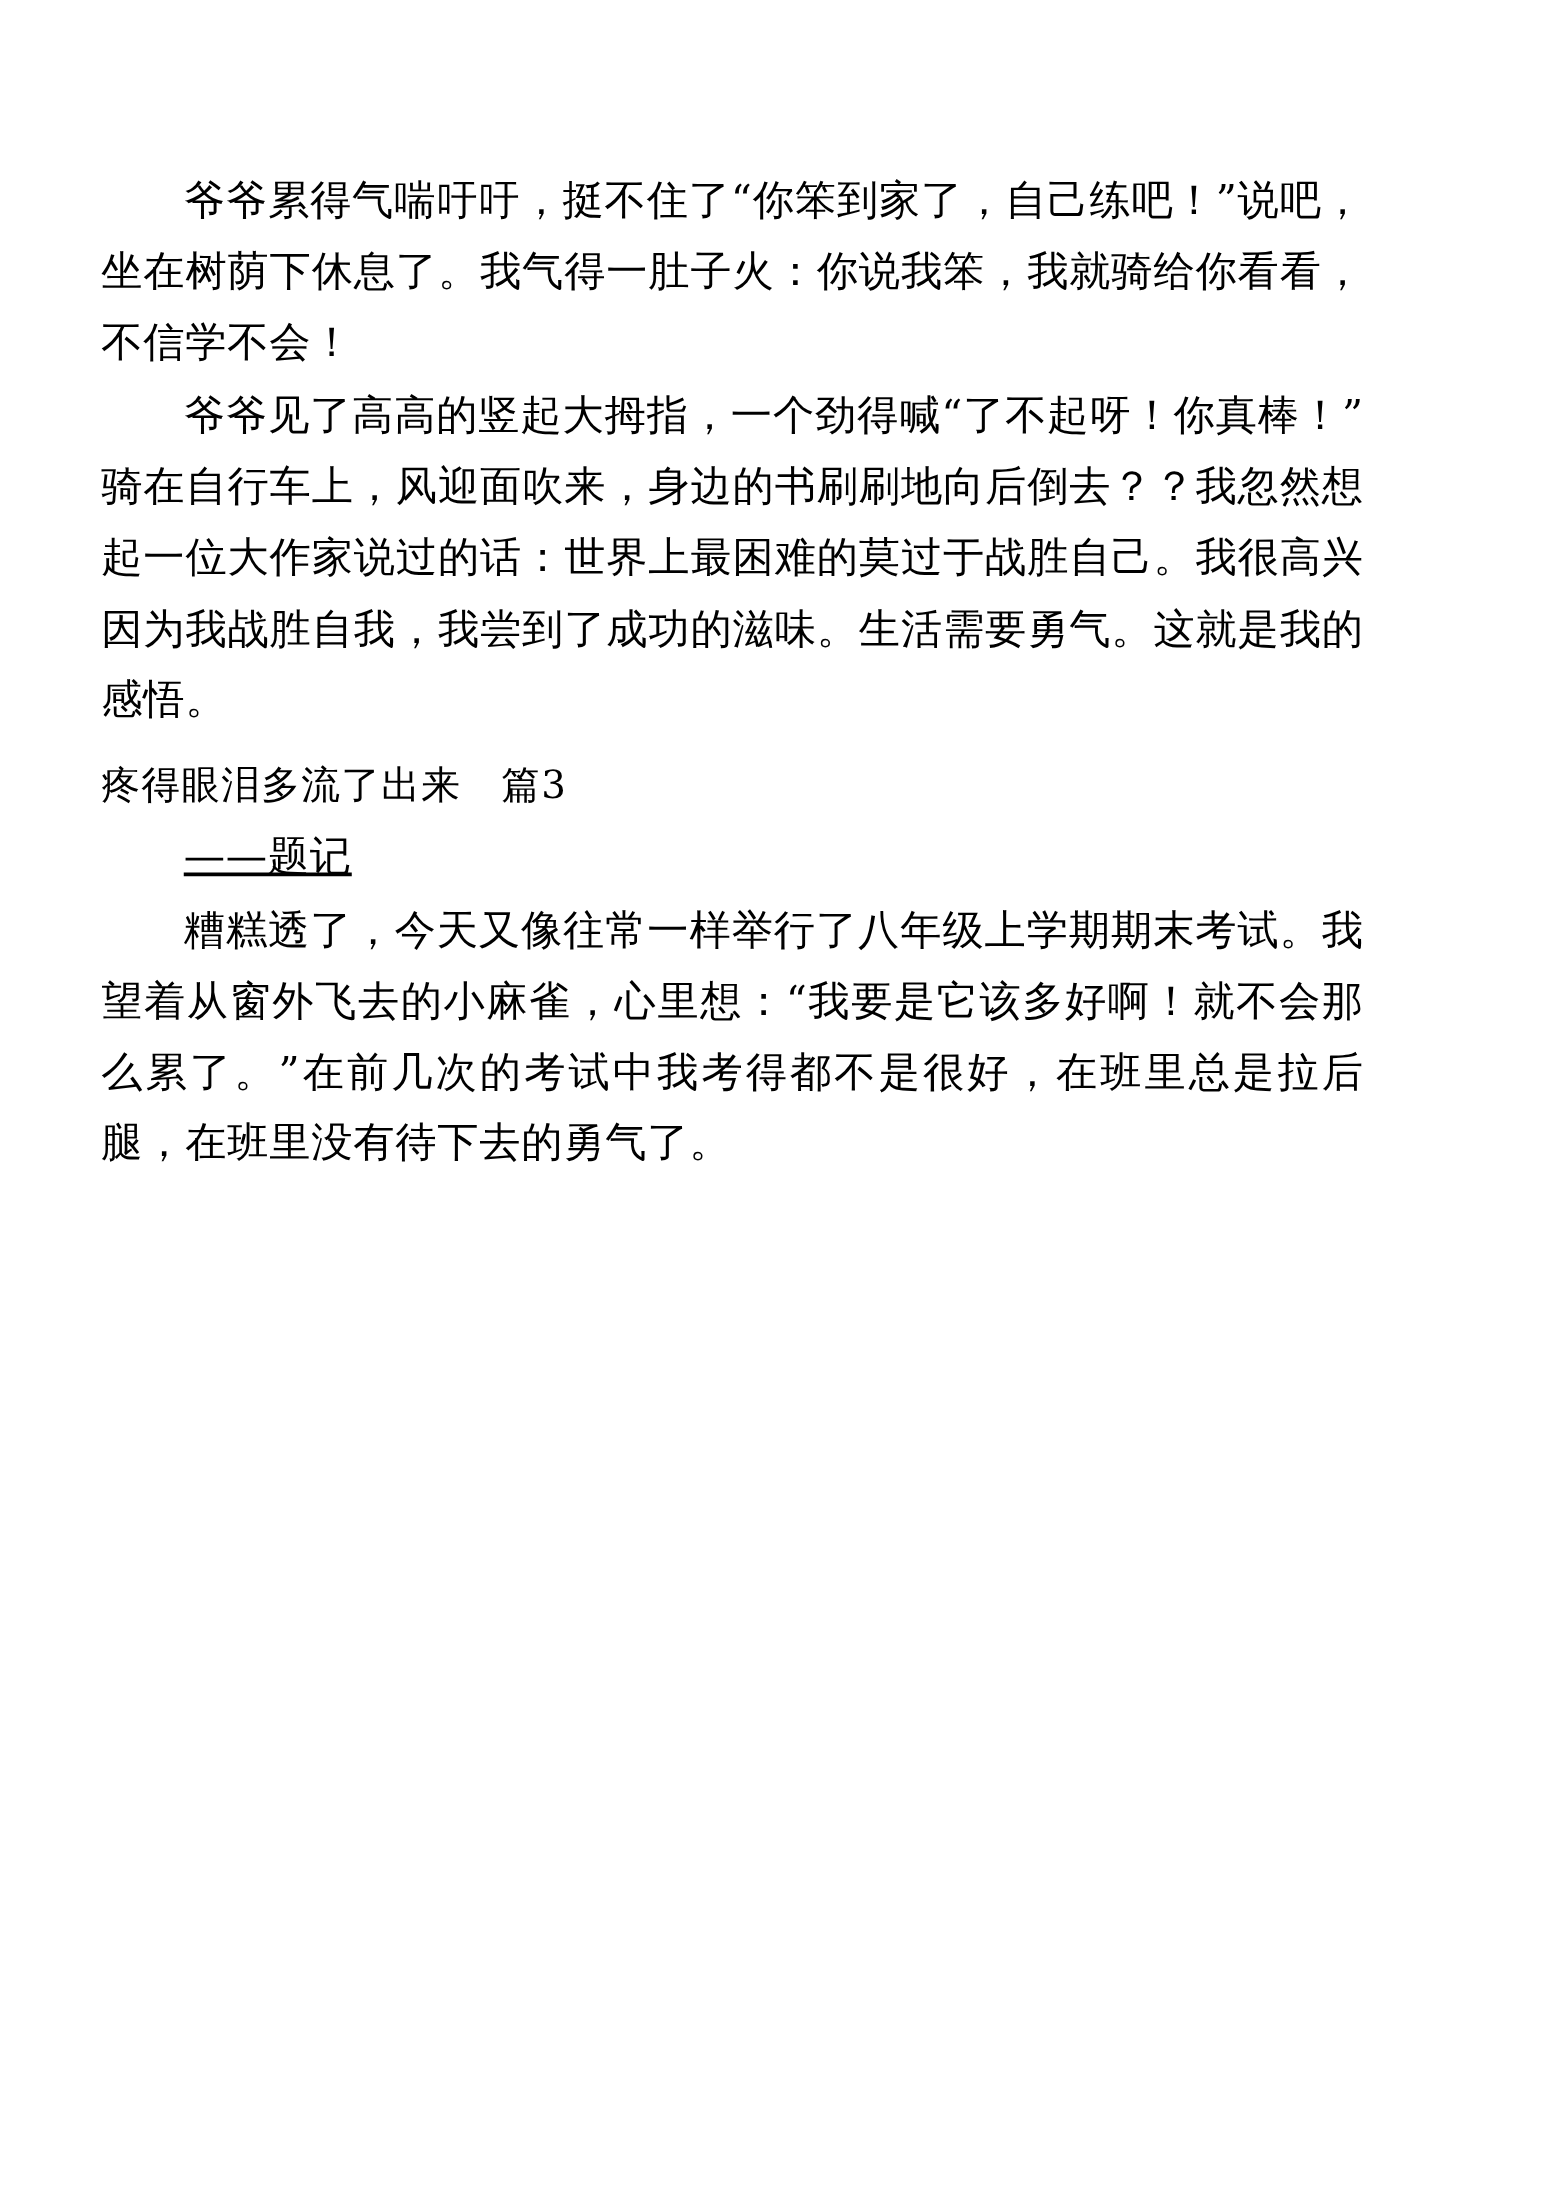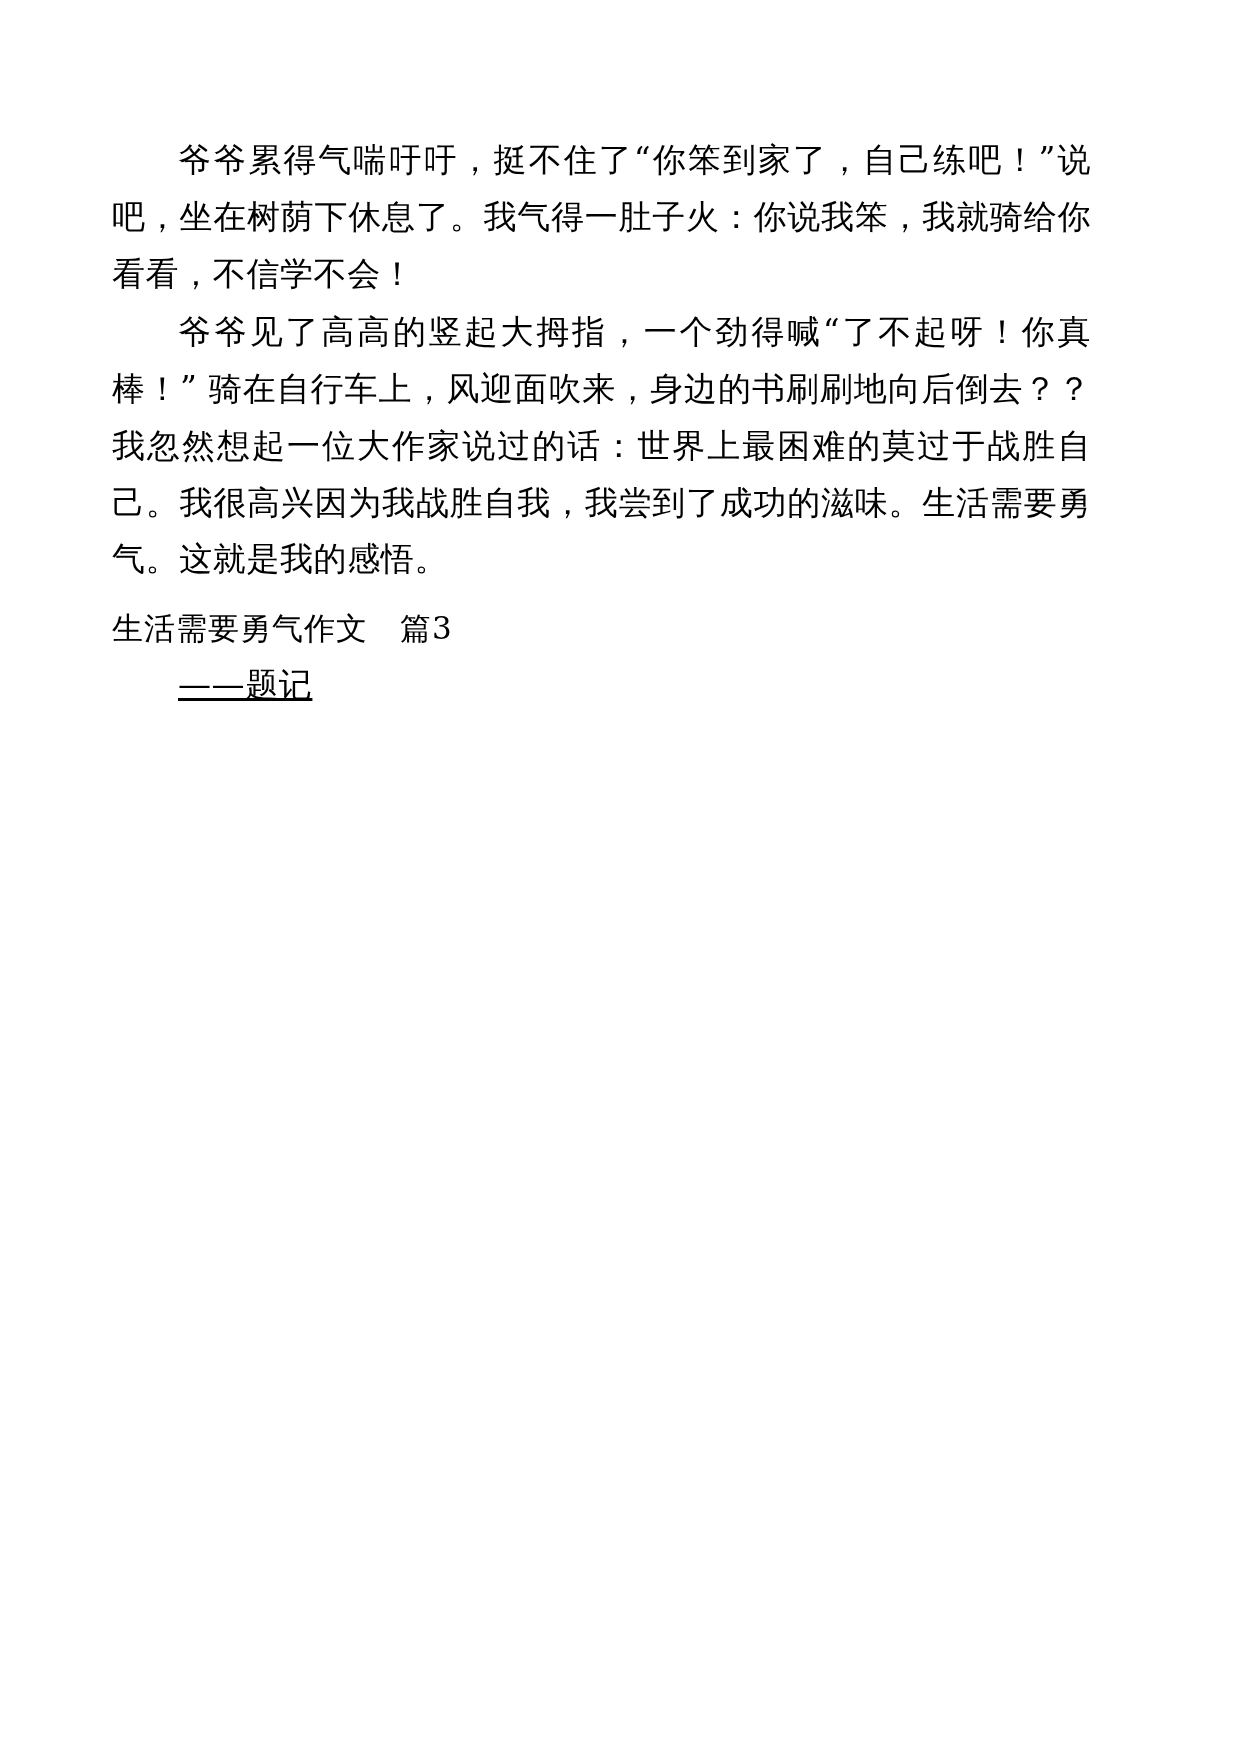--- a/index.html
+++ b/index.html
@@ -12,21 +12,21 @@
     width: 1241px;
     height: 1754px;
     font-family: "DejaVu Serif", "Liberation Serif", serif;
     color: #000000;
     overflow: hidden;
   }
   .page {
     box-sizing: border-box;
     width: 1241px;
     height: 1260px;
-    padding: 132px 150px 60px 112px;
+    padding: 132px 150px 60px 81px;
     position: relative;
   }
   .doc-body {
     font-size: 33px;
     line-height: 1.72;
     letter-spacing: 0.6px;
     text-align: justify;
     text-justify: inter-character;
   }
   p.para {
@@ -45,16 +45,17 @@
     text-decoration: underline;
   }
 </style>
 </head>
 <body>
 
 <div class="page">
   <div class="doc-body">
     <p class="para">爷爷累得气喘吁吁，挺不住了“你笨到家了，自己练吧！”说吧，坐在树荫下休息了。我气得一肚子火：你说我笨，我就骑给你看看，不信学不会！</p>
     <p class="para">爷爷见了高高的竖起大拇指，一个劲得喊“了不起呀！你真棒！” 骑在自行车上，风迎面吹来，身边的书刷刷地向后倒去？？我忽然想起一位大作家说过的话：世界上最困难的莫过于战胜自己。我很高兴因为我战胜自我，我尝到了成功的滋味。生活需要勇气。这就是我的感悟。</p>
-    <p class="heading">生活需要勇气作文　篇3</p>
+    <p class="heading">疼得眼泪多流了出来　篇3</p>
     <p class="epigraph">——题记</p>
+    <p class="para">糟糕透了，今天又像往常一样举行了八年级上学期期末考试。我望着从窗外飞去的小麻雀，心里想：“我要是它该多好啊！就不会那么累了。”在前几次的考试中我考得都不是很好，在班里总是拉后腿，在班里没有待下去的勇气了。</p>
   </div>
 </div>
 
 </body></html>

